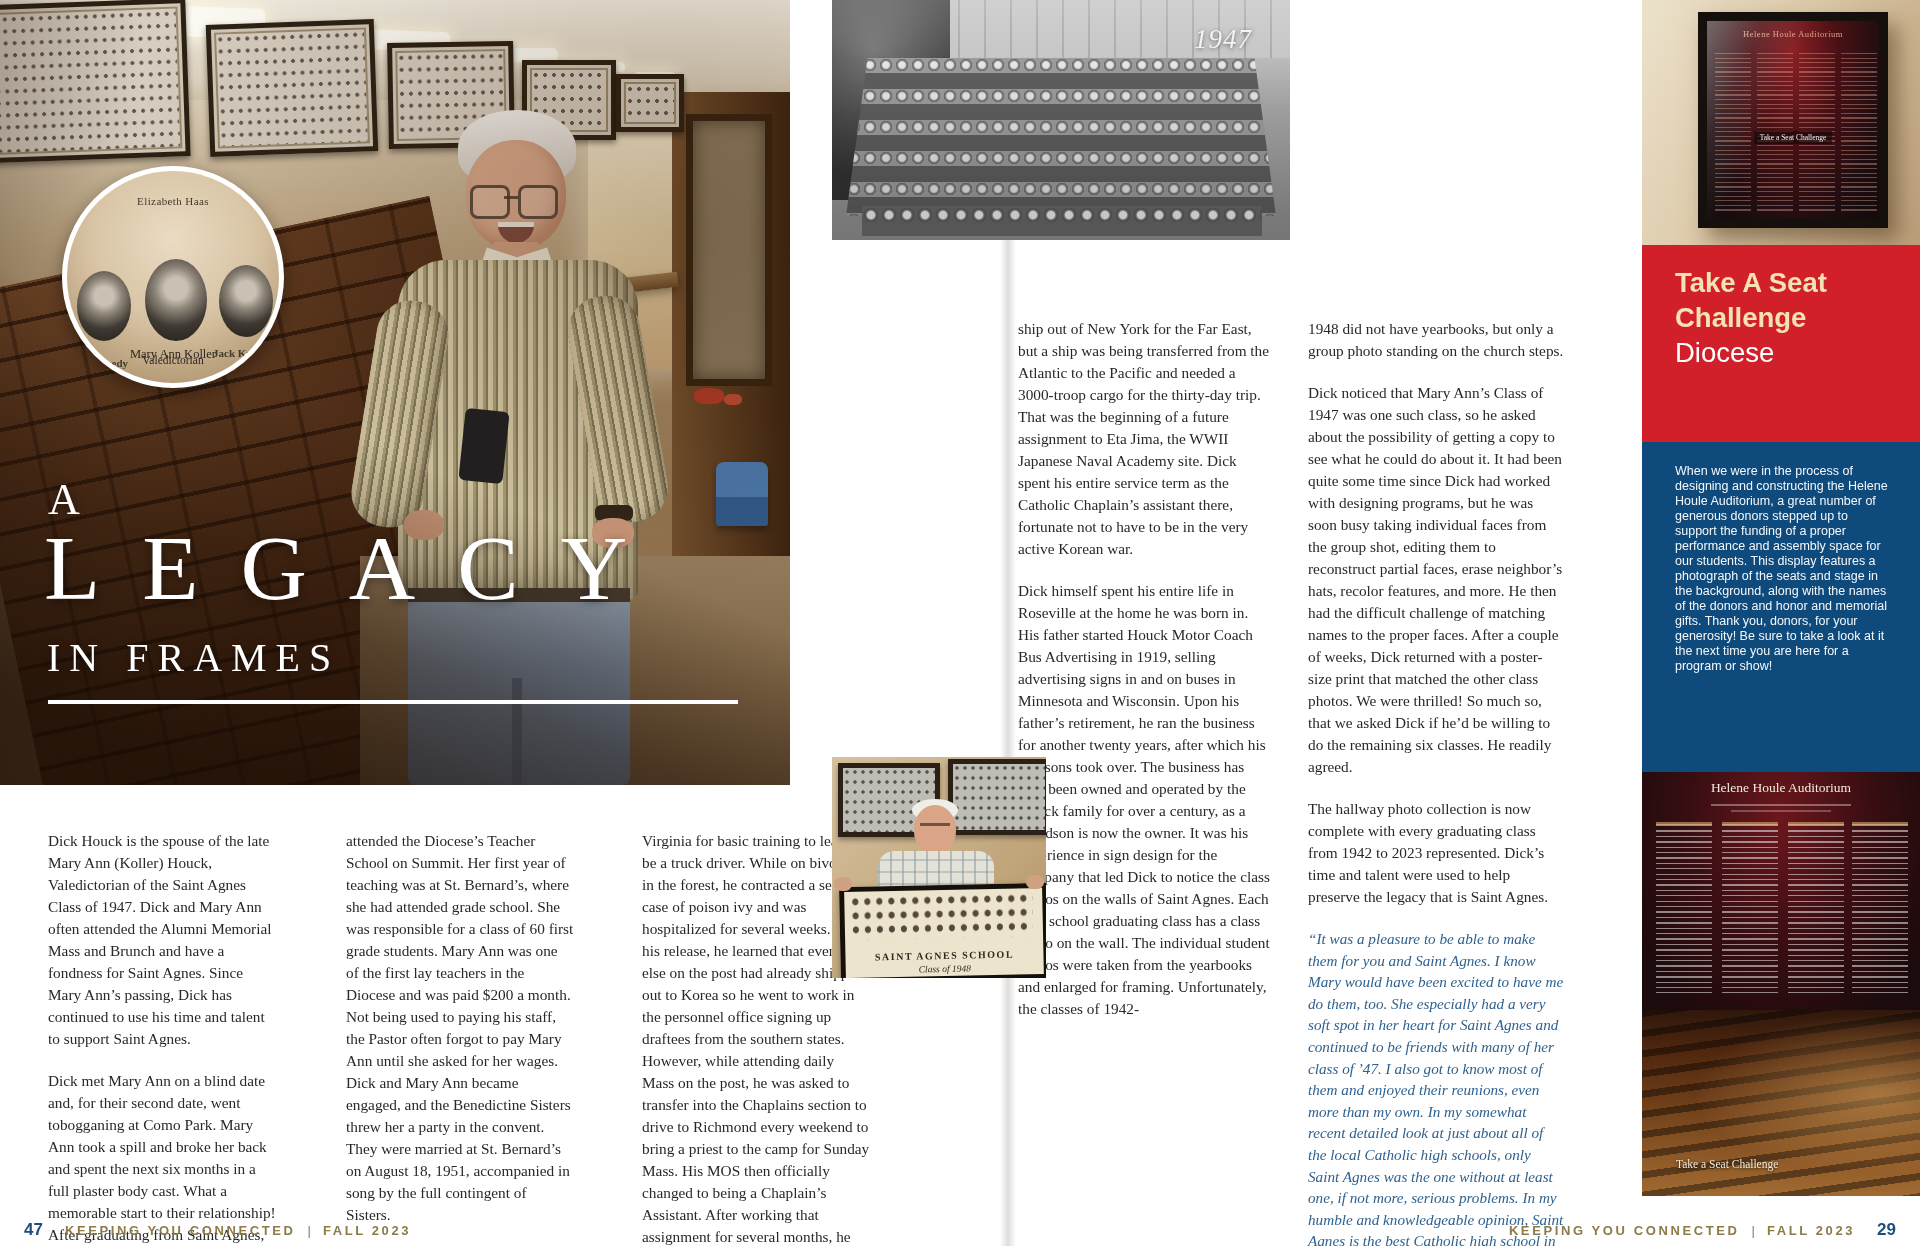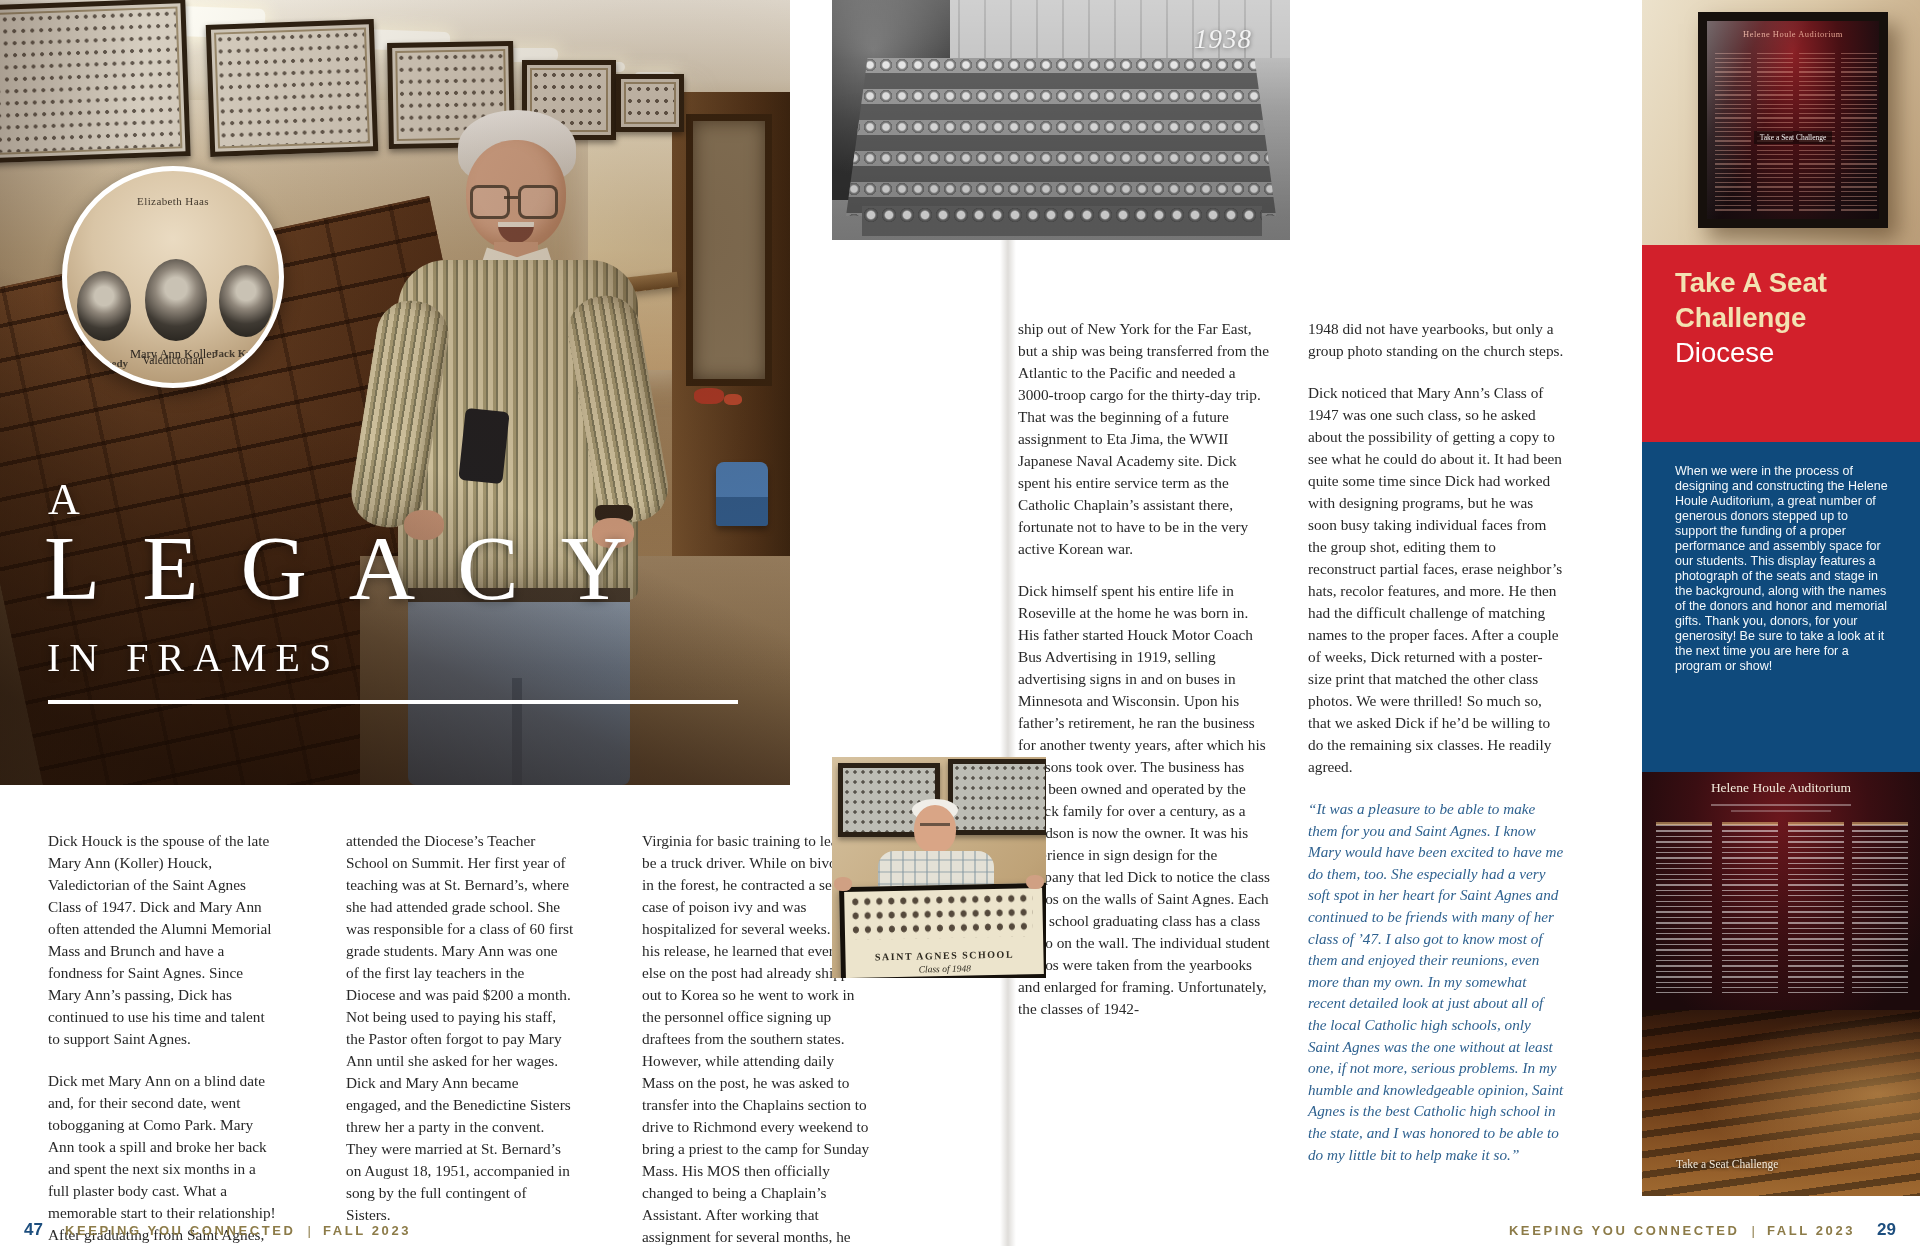--- a/index.html
+++ b/index.html
@@ -328,30 +328,31 @@
 
   <div class="fold"></div>
 
   <section>
     <div class="cp">
       <div class="cp-bldg"></div>
       <div class="cp-tree"></div>
       <div class="cp-grads"></div>
       <div class="cp-front"></div>
       <div class="cp-shade"></div>
-      <div class="cp-year">1938</div>
+      <div class="cp-year">1947</div>
     </div>
 
     <div class="col col-r1">
       <p>ship out of New York for the Far East, but a ship was being transferred from the Atlantic to the Pacific and needed a 3000-troop cargo for the thirty-day trip. That was the beginning of a future assignment to Eta Jima, the WWII Japanese Naval Academy site. Dick spent his entire service term as the Catholic Chaplain’s assistant there, fortunate not to have to be in the very active Korean war.</p>
       <p>Dick himself spent his entire life in Roseville at the home he was born in. His father started Houck Motor Coach Bus Advertising in 1919, selling advertising signs in and on buses in Minnesota and Wisconsin. Upon his father’s retirement, he ran the business for another twenty years, after which his two sons took over. The business has now been owned and operated by the Houck family for over a century, as a grandson is now the owner. It was his experience in sign design for the company that led Dick to notice the class photos on the walls of Saint Agnes. Each high school graduating class has a class photo on the wall. The individual student photos were taken from the yearbooks and enlarged for framing. Unfortunately, the classes of 1942-</p>
     </div>
     <div class="col col-r2">
       <p>1948 did not have yearbooks, but only a group photo standing on the church steps.</p>
       <p>Dick noticed that Mary Ann’s Class of 1947 was one such class, so he asked about the possibility of getting a copy to see what he could do about it. It had been quite some time since Dick had worked with designing programs, but he was soon busy taking individual faces from the group shot, editing them to reconstruct partial faces, erase neighbor’s hats, recolor features, and more. He then had the difficult challenge of matching names to the proper faces. After a couple of weeks, Dick returned with a poster-size print that matched the other class photos. We were thrilled! So much so, that we asked Dick if he’d be willing to do the remaining six classes. He readily agreed.</p>
+      <p>The hallway photo collection is now complete with every graduating class from 1942 to 2023 represented. Dick’s time and talent were used to help preserve the legacy that is Saint Agnes.</p>
       <p class="quote">“It was a pleasure to be able to make them for you and Saint Agnes. I know Mary would have been excited to have me do them, too. She especially had a very soft spot in her heart for Saint Agnes and continued to be friends with many of her class of ’47. I also got to know most of them and enjoyed their reunions, even more than my own. In my somewhat recent detailed look at just about all of the local Catholic high schools, only Saint Agnes was the one without at least one, if not more, serious problems. In my humble and knowledgeable opinion, Saint Agnes is the best Catholic high school in the state, and I was honored to be able to do my little bit to help make it so.”</p>
 
     </div>
 
     <div class="pp">
       <div class="pp-frame pp-f1"></div>
       <div class="pp-frame pp-f2"></div>
       <div class="pp-hair"></div>
       <div class="pp-head"></div>
       <div class="pp-glasses"></div>

